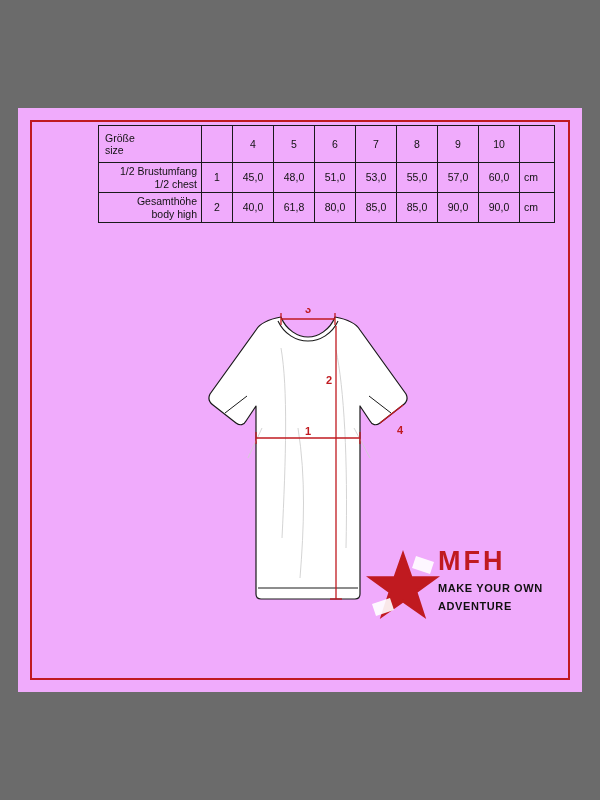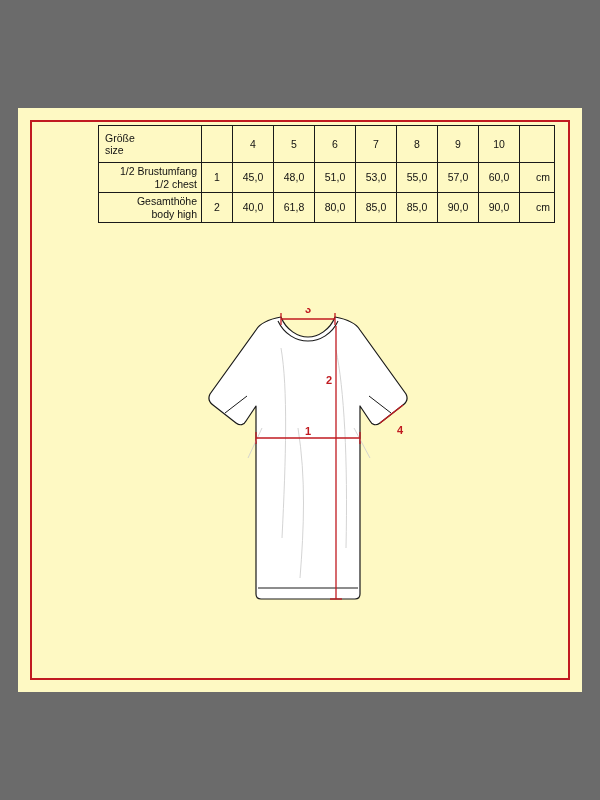--- a/index.html
+++ b/index.html
@@ -20,21 +20,21 @@
     width: 600px;
     height: 800px;
     background: #6b6b6b;
   }
   .sheet {
     position: absolute;
     left: 18px;
     top: 108px;
     width: 564px;
     height: 584px;
-    background: #fef9c3;
+    background: #f0abfc;
     box-sizing: border-box;
   }
   .red-frame {
     position: absolute;
     left: 12px;
     top: 12px;
     right: 12px;
     bottom: 12px;
     border: 2px solid #c01a20;
     box-sizing: border-box;
@@ -63,21 +63,21 @@
     padding-left: 6px;
   }
   .size-table td.num {
     width: 22px;
   }
   .size-table td.val {
     width: 32px;
   }
   .size-table td.unit {
     width: 26px;
-    text-align: right;
+    text-align: left;
   }
   .size-table tr.head td {
     height: 36px;
   }
   .size-table tr.head td.label {
     text-align: left;
   }
   .lbl-line {
     display: block;
   }
@@ -272,15 +272,28 @@
           <path d="M232,115 L255,97"></path>
         </g>
 
         <text x="160" y="127" font-family="Liberation Sans, sans-serif" font-size="11" font-weight="bold" fill="#c01a20" text-anchor="middle">1</text>
         <text x="181" y="76" font-family="Liberation Sans, sans-serif" font-size="11" font-weight="bold" fill="#c01a20" text-anchor="middle">2</text>
         <text x="160" y="5" font-family="Liberation Sans, sans-serif" font-size="11" font-weight="bold" fill="#c01a20" text-anchor="middle">3</text>
         <text x="252" y="126" font-family="Liberation Sans, sans-serif" font-size="11" font-weight="bold" fill="#c01a20" text-anchor="middle">4</text>
       </svg>
     </div>
 
+    <div class="logo">
+      <div class="star-box">
+        <svg width="78" height="78" viewBox="0 0 78 78">
+          <polygon points="39,2 48.2,28.2 76,28.2 53.6,44.6 62.2,71 39,54.8 15.8,71 24.4,44.6 2,28.2 29.8,28.2" fill="#c01a20"></polygon>
+          <polygon points="39,10 46.2,30.8 68,30.8 50.4,43.6 57.1,64.4 39,51.6 20.9,64.4 27.6,43.6 10,30.8 31.8,30.8" fill="#c01a20"></polygon>
+          <path d="M8,56 L26,50 L30,62 L12,68 Z" fill="#ffffff" opacity="0.9"></path>
+          <path d="M52,8 L70,14 L66,26 L48,20 Z" fill="#ffffff" opacity="0.9"></path>
+        </svg>
+      </div>
+      <div class="wordmark">MFH</div>
+      <div class="tag1">MAKE YOUR OWN</div>
+      <div class="tag2">ADVENTURE</div>
+    </div>
 
   </div>
 </div>
 
 </body></html>

